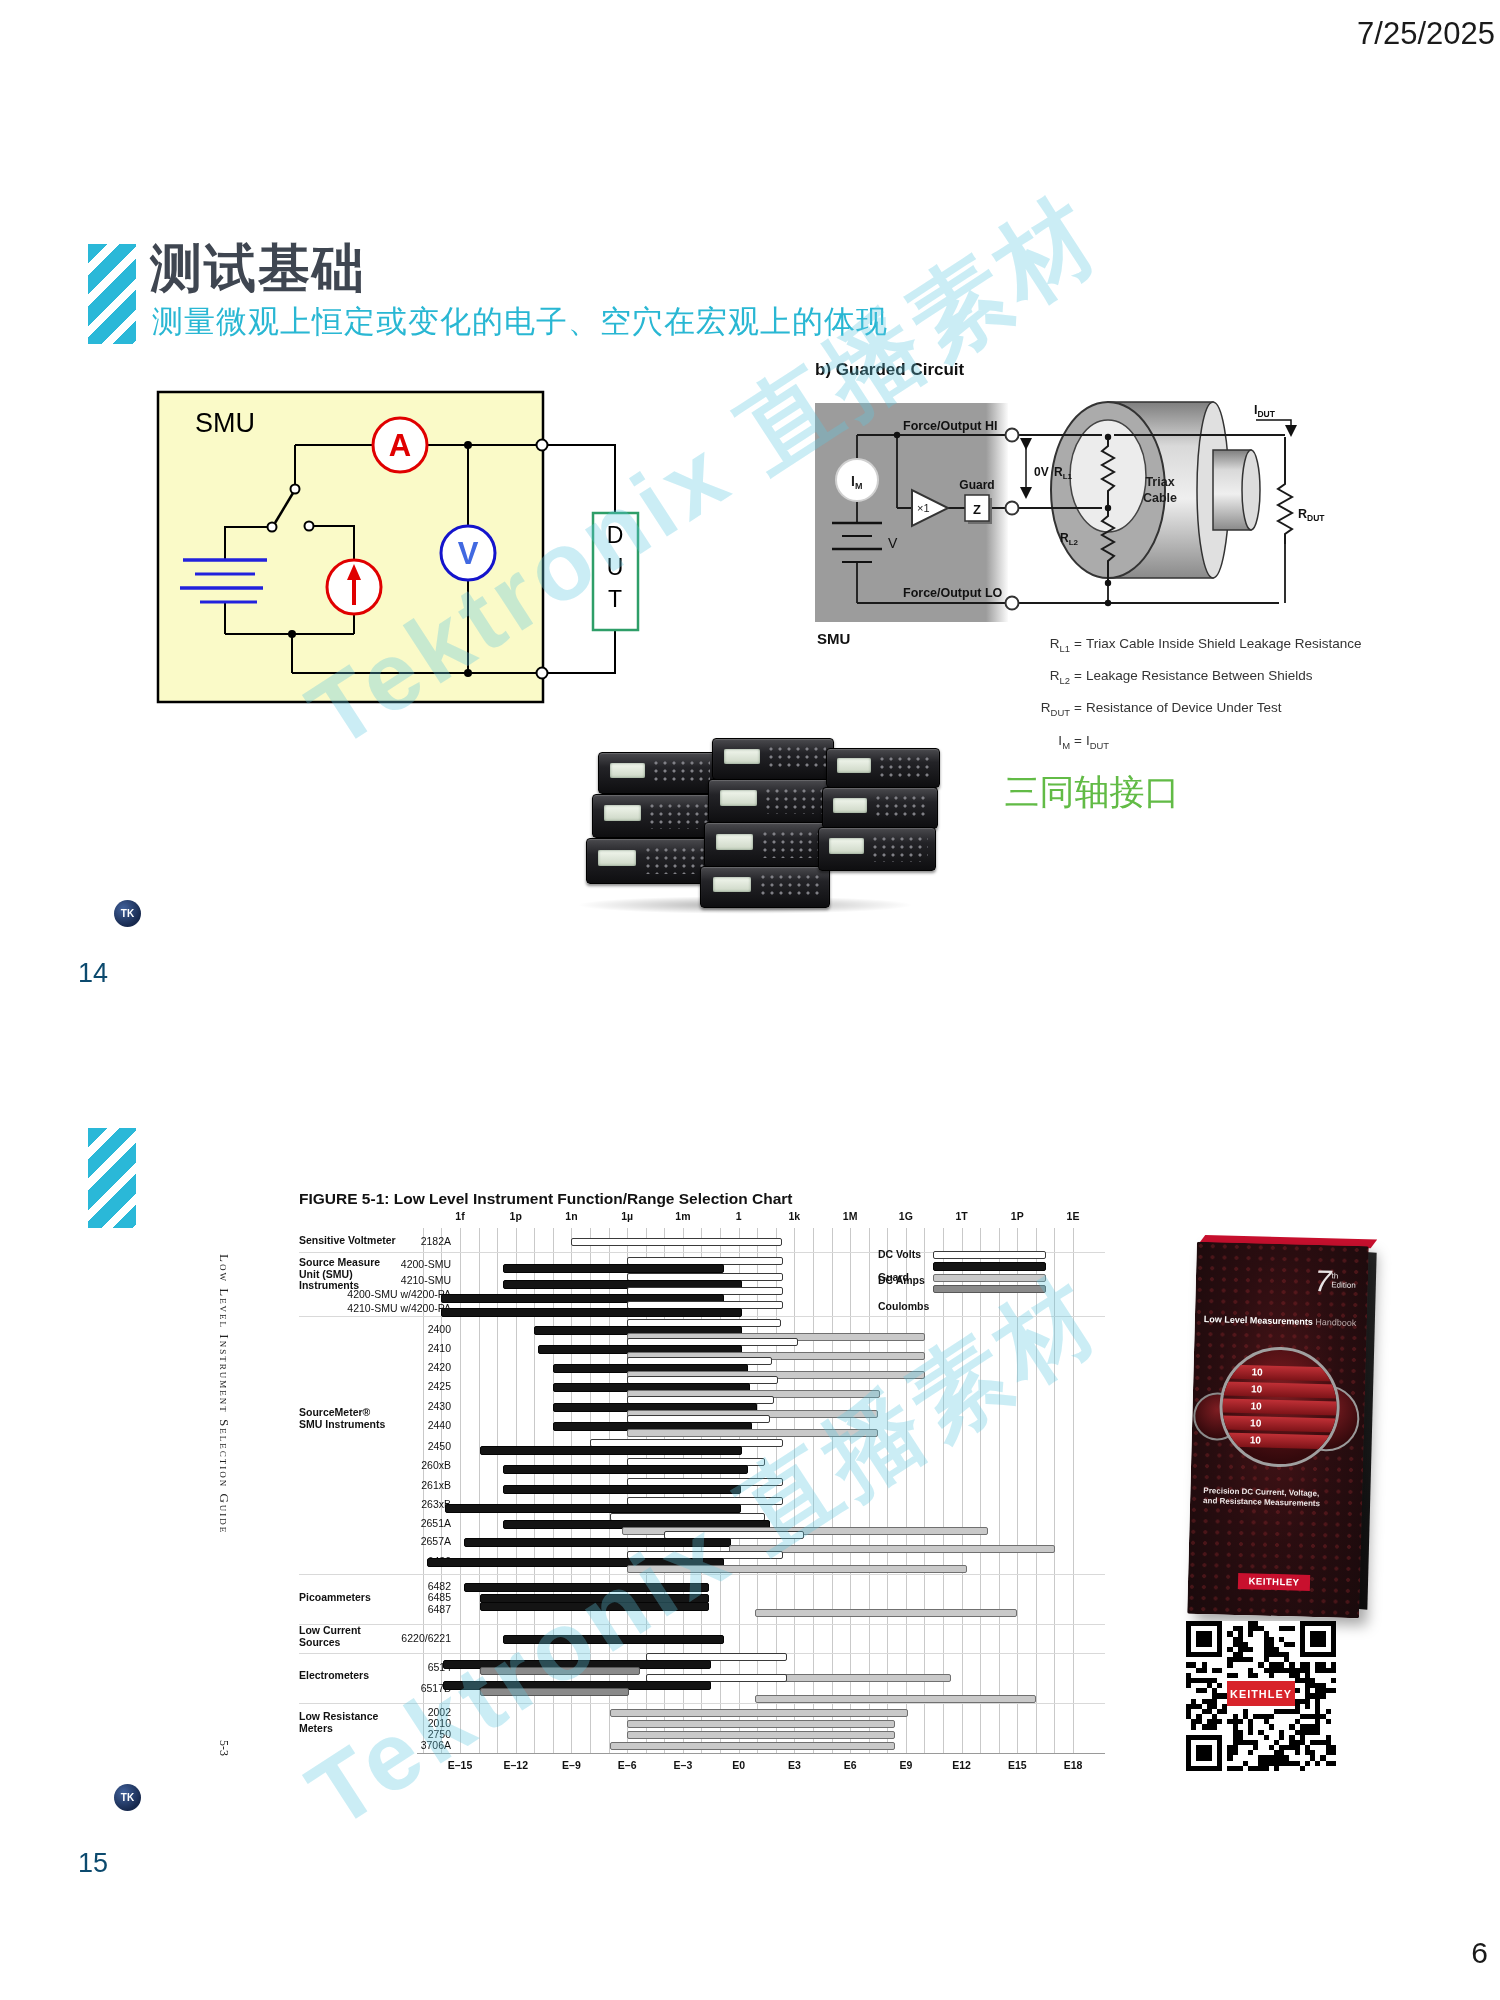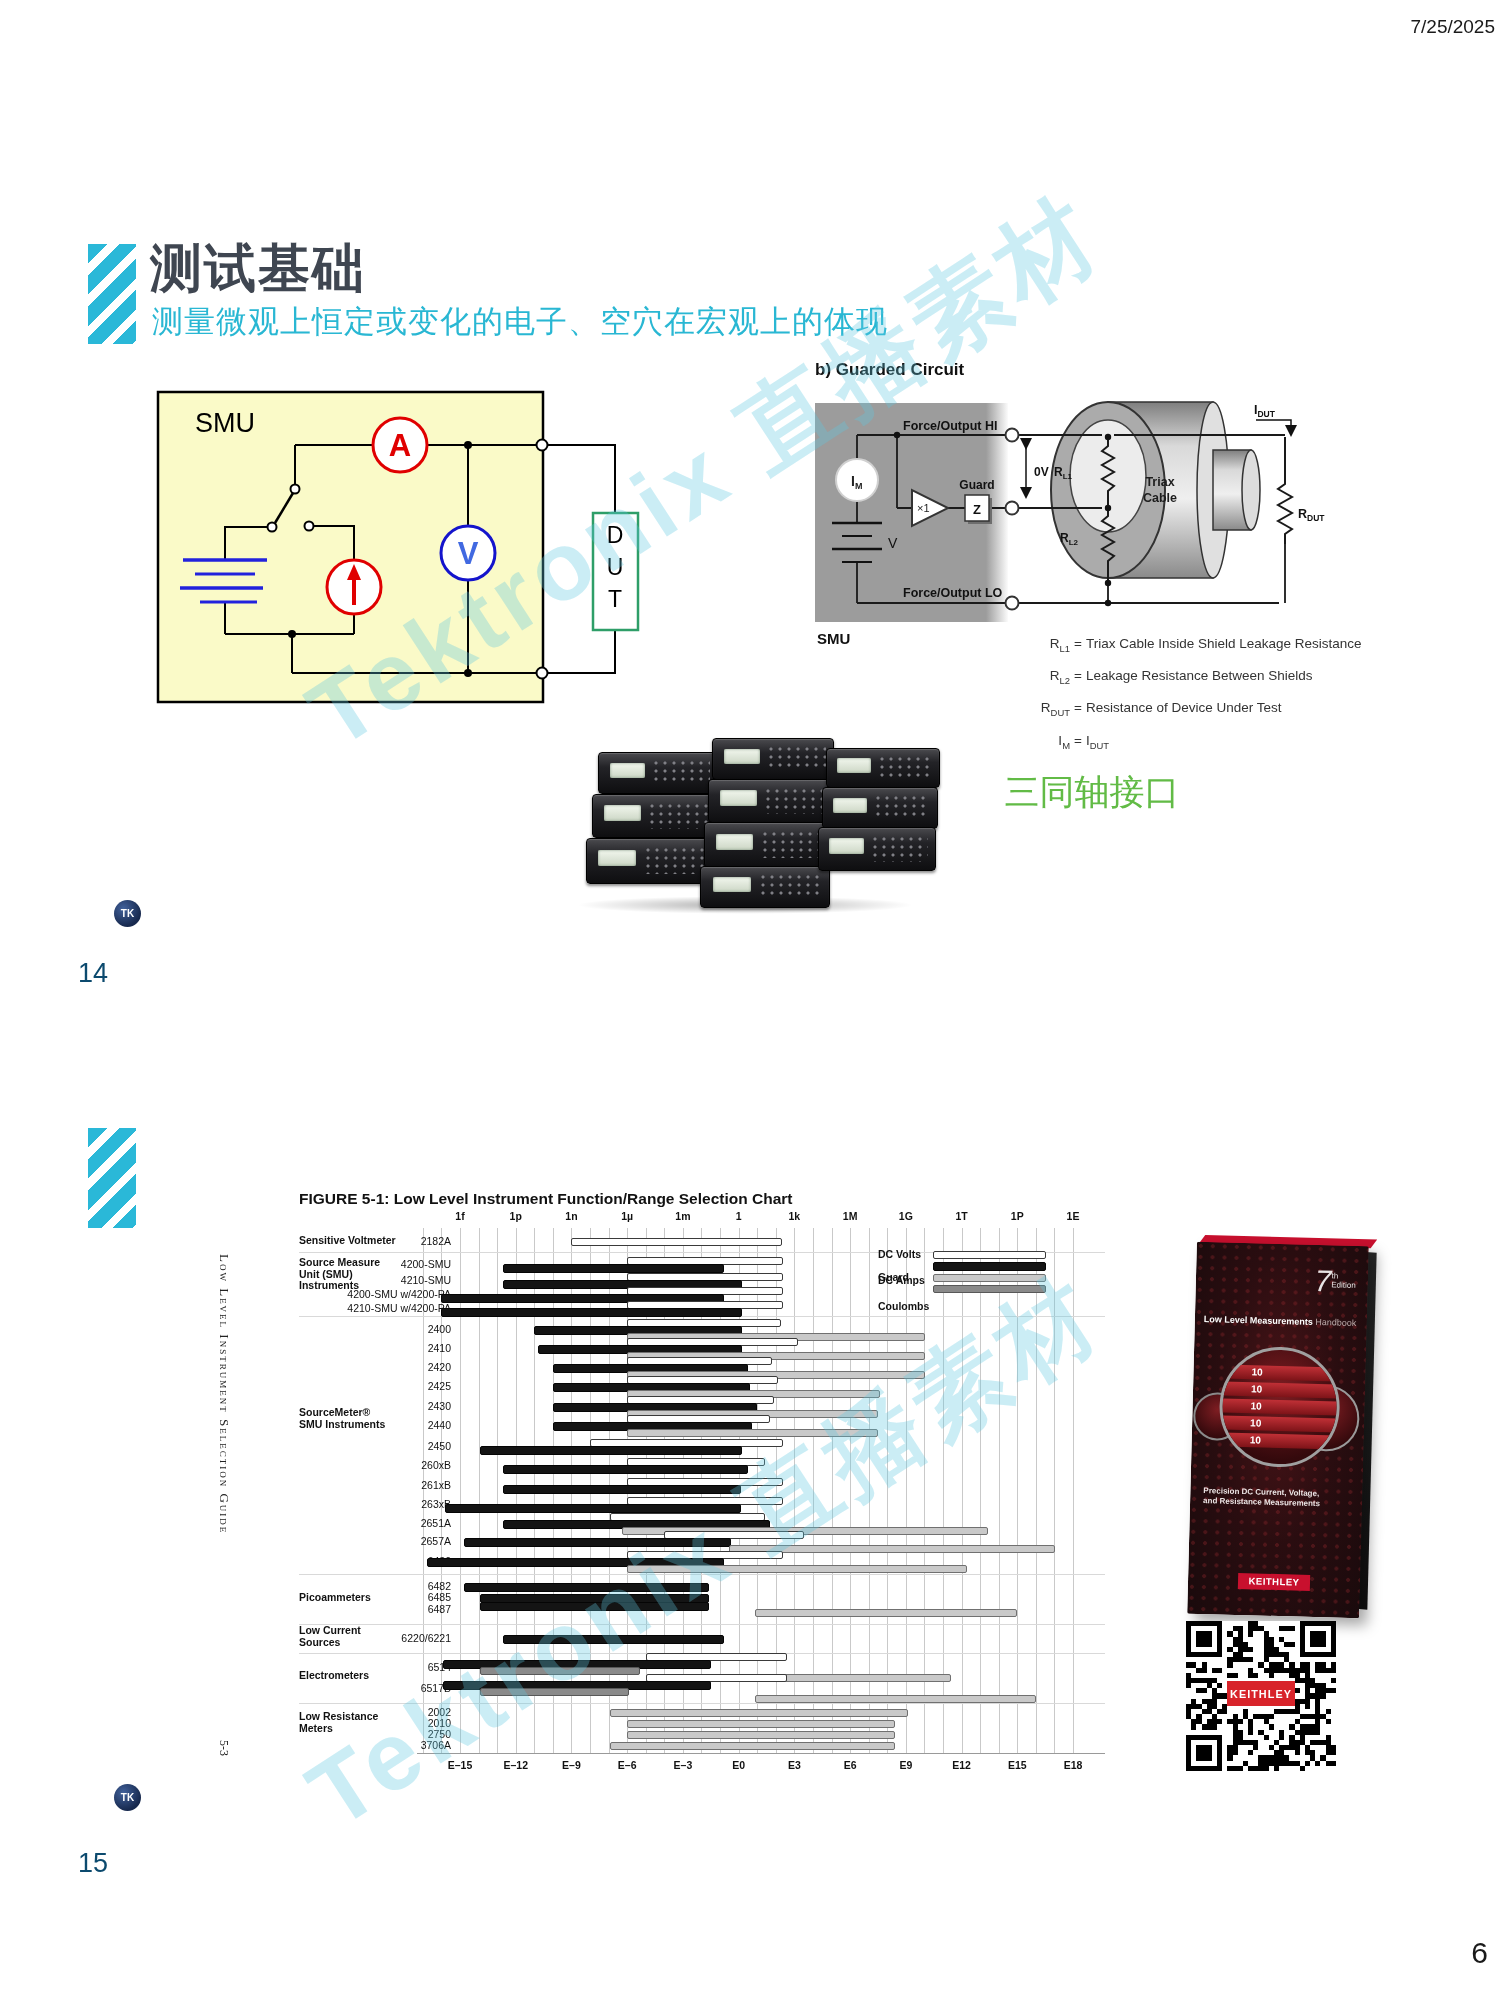--- a/index.html
+++ b/index.html
@@ -1,21 +1,21 @@
 <!DOCTYPE html>
 <html><head>
 <meta charset="utf-8">
 <style>
   html,body{margin:0;padding:0;background:#fff;}
   .page{position:relative;width:1500px;height:2000px;background:#fff;overflow:hidden;
         font-family:"Liberation Sans",sans-serif;color:#222;}
   .abs{position:absolute;}
   
   .date{position:absolute;left:1300px;top:16px;width:195px;text-align:right;
-        font-size:19px;color:#1a1a1a;}
+        font-size:31px;color:#1a1a1a;}
   .pagenum{position:absolute;left:1448px;top:1936px;width:40px;text-align:right;font-size:30px;color:#1a1a1a;}
   
   .slash{position:absolute;width:48px;height:100px;
          background:repeating-linear-gradient(135deg,#2AB8D8 0 14px,#ffffff 14px 22px);}
   .s1{left:88px;top:244px;} .s2{left:88px;top:1128px;}
   .stitle{position:absolute;left:150px;font-size:52px;font-weight:bold;color:#3F4651;letter-spacing:2px;}
   .t1{top:234px;} .t2{top:1122px;}
   .subtitle{position:absolute;left:152px;top:301px;font-size:31px;color:#29B7D3;letter-spacing:1px;}
   .slidenum{position:absolute;left:78px;width:50px;font-size:27px;color:#0c4a6e;}
   .n14{top:958px;} .n15{top:1848px;}

